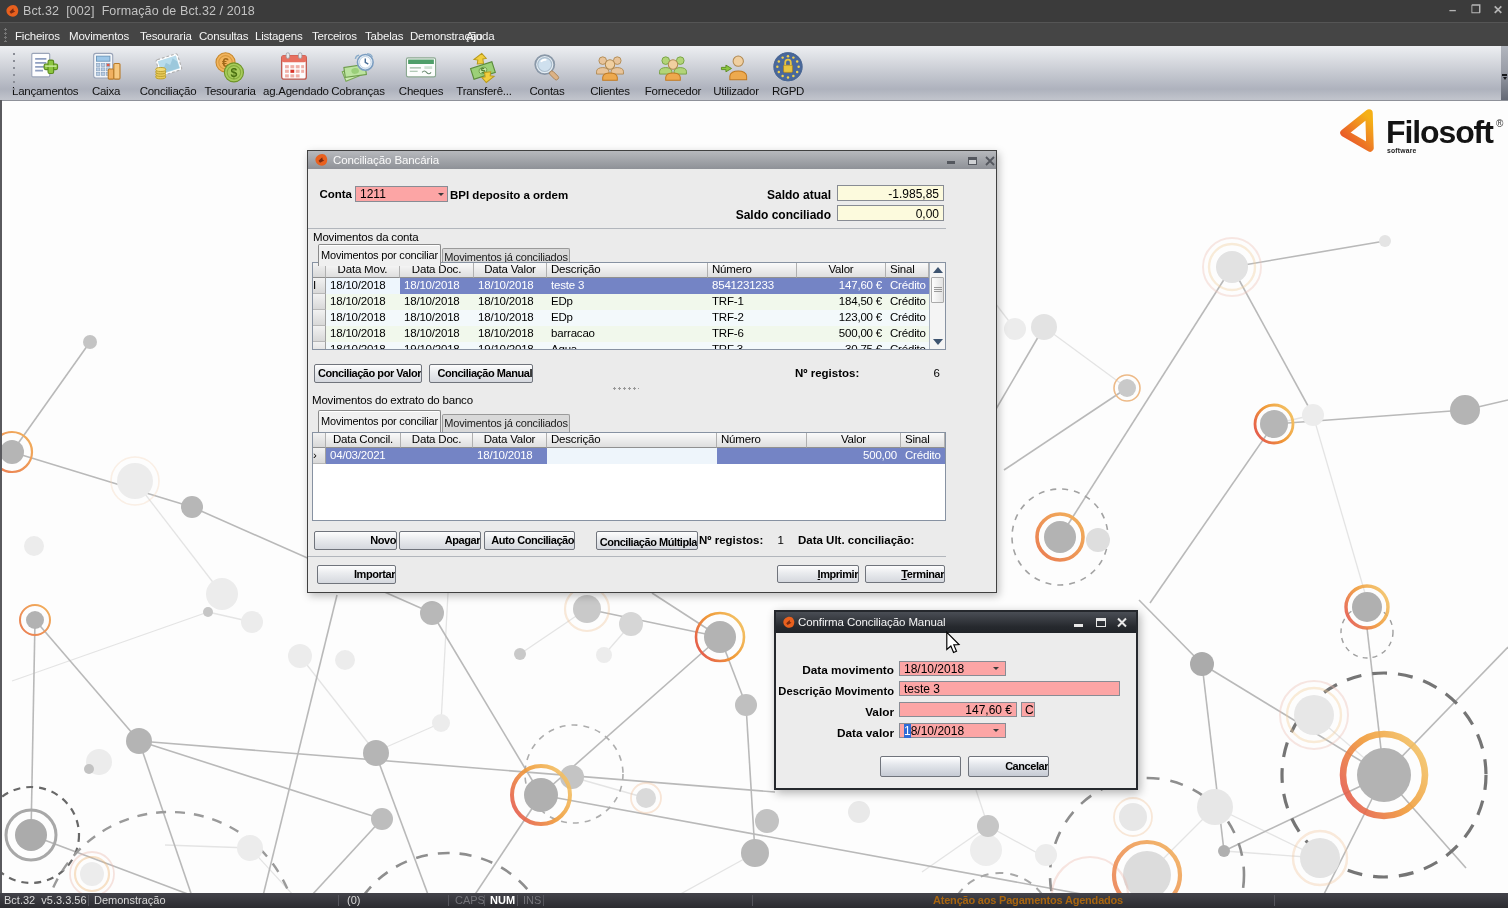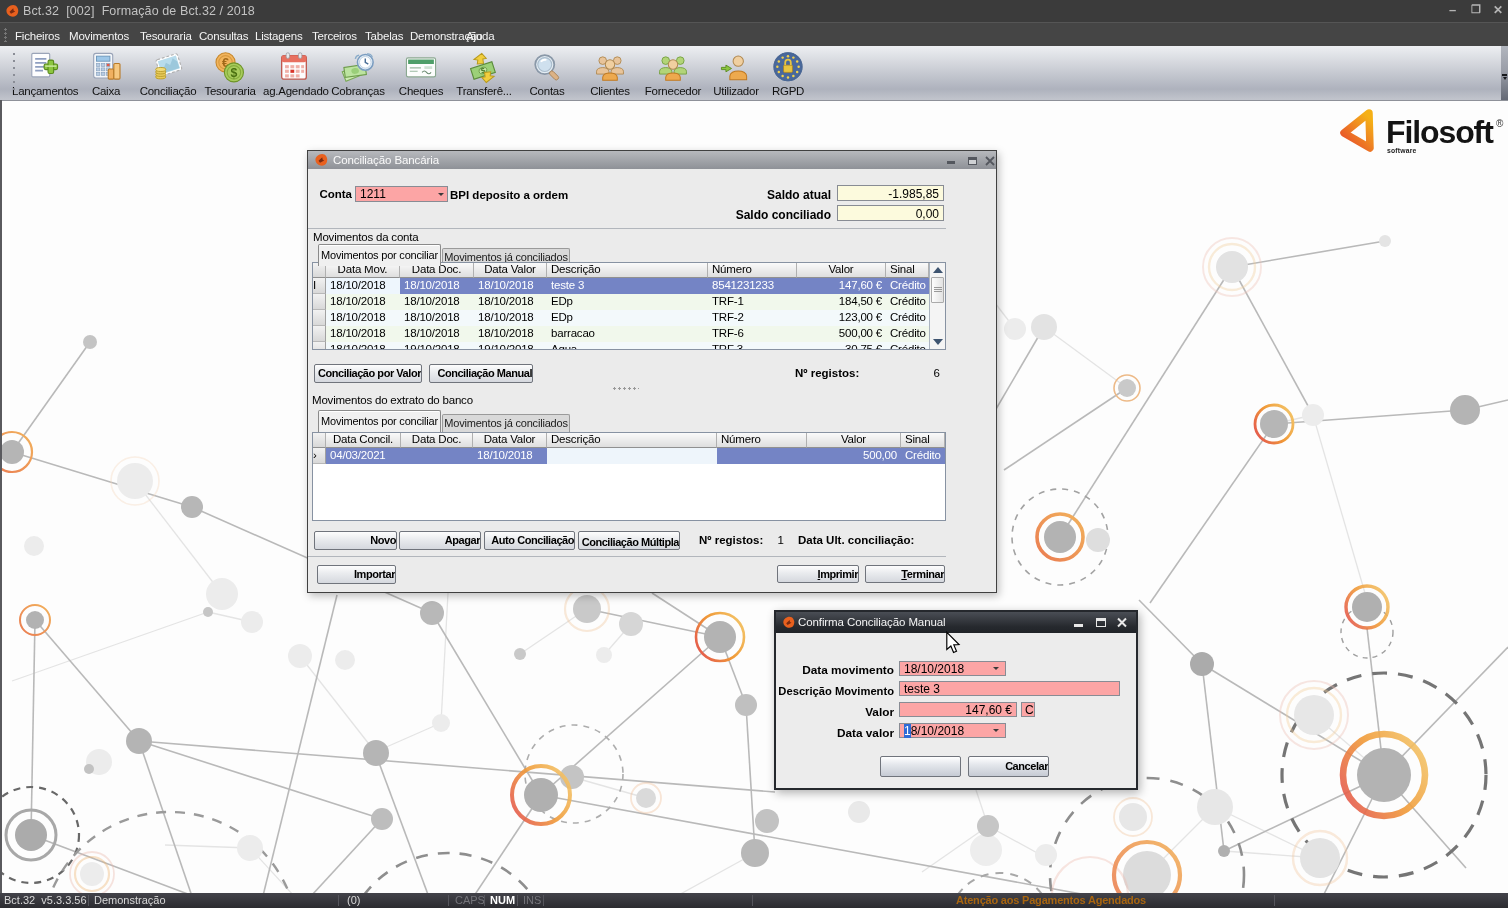--- a/index.html
+++ b/index.html
@@ -314,21 +314,21 @@
   <div class="tab-i abs" style="left:134px;top:263px;width:128px;">Movimentos já conciliados</div>
 
   <div class="grid abs" style="left:4px;top:281px;width:634px;height:89px;position:absolute;">
     <div class="ghead"><span class="c csel" style="width:13px;"></span><span class="c" style="width:75px;">Data Concil.</span><span class="c" style="width:72px;">Data Doc.</span><span class="c" style="width:74px;">Data Valor</span><span class="c pl" style="width:170px;text-align:left;">Descrição</span><span class="c pl" style="width:90px;text-align:left;">Número</span><span class="c" style="width:94px;">Valor</span><span class="c pl" style="width:44px;text-align:left;">Sinal</span></div>
     <div class="grow"><span class="c csel" style="width:13px;">›</span><span class="c pl sel" style="width:75px;">04/03/2021</span><span class="c pl sel" style="width:72px;"></span><span class="c pl sel" style="width:74px;">18/10/2018</span><span class="c pl" style="width:170px;background:#eef5fb;"></span><span class="c pl sel" style="width:90px;"></span><span class="c pr sel" style="width:94px;">500,00</span><span class="c pl sel" style="width:44px;">Crédito</span></div>
   </div>
 
   <div class="btn" style="left:6px;top:380px;width:83px;height:19px;padding-top:2px;">Novo</div>
   <div class="btn" style="left:91px;top:380px;width:82px;height:19px;padding-top:2px;">Apagar</div>
   <div class="btn" style="left:176px;top:380px;width:91px;height:19px;padding-top:2px;">Auto Conciliação</div>
-  <div class="btn" style="left:270px;top:380px;width:102px;height:19px;padding-top:4px;">Conciliação Múltipla</div>
+  <div class="btn" style="left:288px;top:380px;width:102px;height:19px;padding-top:4px;">Conciliação Múltipla</div>
   <div class="blabel" style="left:391px;top:383px;font-size:11.5px;">Nº registos:</div>
   <div class="abs" style="left:462px;top:383px;width:14px;text-align:right;font-size:11.5px;">1</div>
   <div class="blabel" style="left:490px;top:383px;font-size:11.5px;">Data Ult. conciliação:</div>
 
   <div class="abs" style="left:0px;top:405px;width:638px;height:1px;background:#b2b6bc;"></div>
 
   <div class="btn" style="left:9px;top:414px;width:79px;height:19px;padding-top:2px;">Importar</div>
   <div class="btn" style="left:469px;top:414px;width:82px;height:18px;padding-top:2px;"><u>I</u>mprimir</div>
   <div class="btn" style="left:557px;top:414px;width:80px;height:18px;padding-top:2px;"><u>T</u>erminar</div>
 </div>
@@ -594,19 +594,19 @@
   <div class="statsep" style="left:338px;"></div>
   <div class="seg" style="left:347px;">(0)</div>
   <div class="statsep" style="left:448px;"></div>
   <div class="seg" style="left:455px;color:#74747a;">CAPS</div>
   <div class="statsep" style="left:484px;"></div>
   <div class="seg" style="left:490px;color:#fff;font-weight:bold;">NUM</div>
   <div class="statsep" style="left:517px;"></div>
   <div class="seg" style="left:523px;color:#74747a;">INS</div>
   <div class="statsep" style="left:543px;"></div>
   <div class="statsep" style="left:752px;"></div>
-  <div class="seg" style="left:956px;color:#a8650f;font-weight:bold;letter-spacing:-0.2px;">Atenção aos Pagamentos Agendados</div>
+  <div class="seg" style="left:933px;color:#a8650f;font-weight:bold;letter-spacing:-0.2px;">Atenção aos Pagamentos Agendados</div>
   <div class="statsep" style="left:1274px;"></div>
 </div>
 
 <div id="leftedge" class="abs"></div>
 
 </div>
 
 </body></html>

